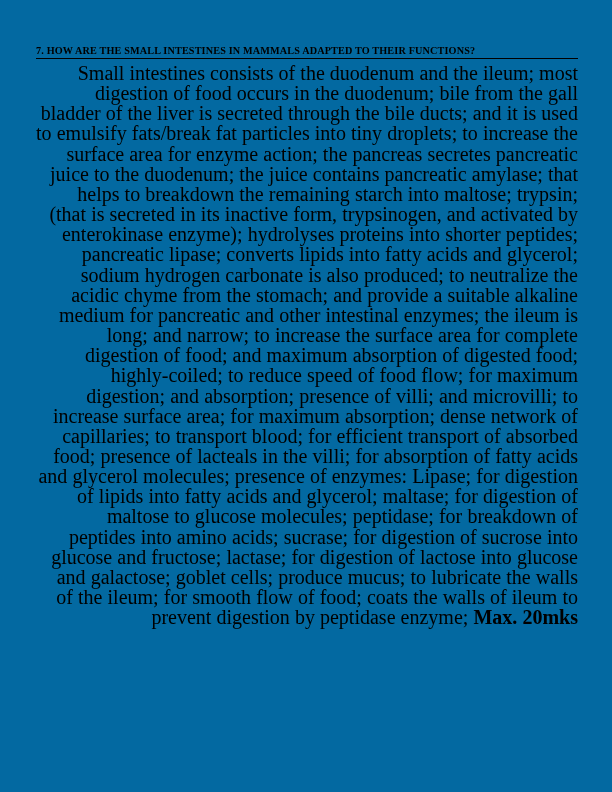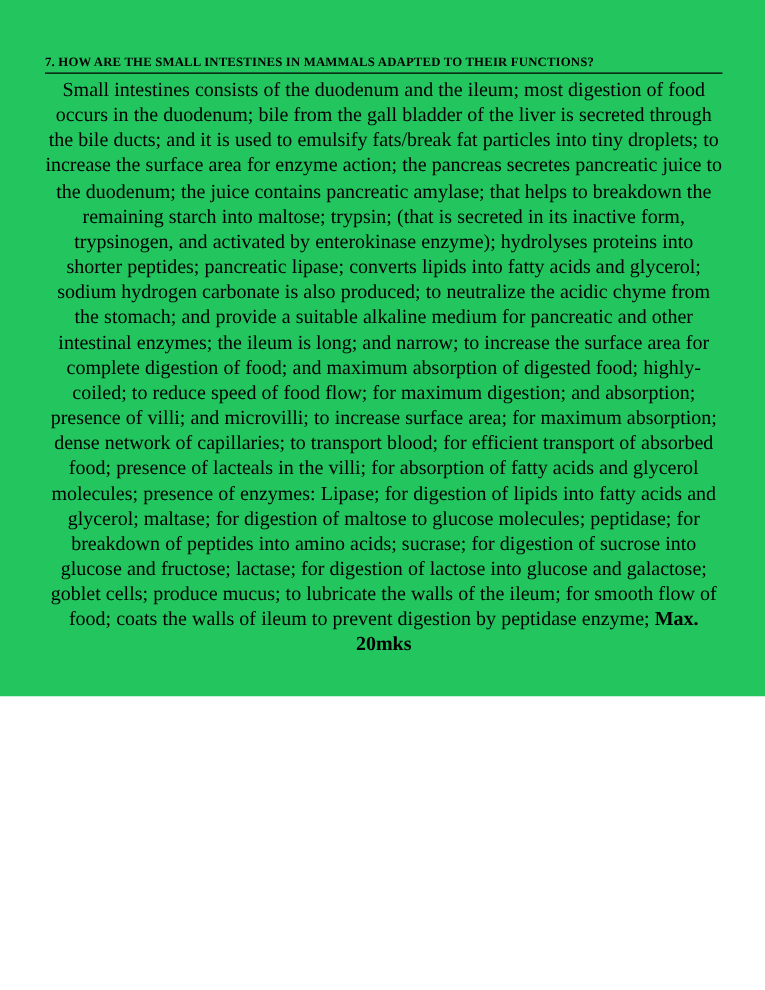--- a/index.html
+++ b/index.html
@@ -11,23 +11,23 @@
   body {
     width: 612px;
     height: 792px;
     font-family: "Liberation Serif", "DejaVu Serif", serif;
     color: #000000;
     -webkit-font-smoothing: antialiased;
   }
   .page {
     position: relative;
     width: 612px;
-    height: 557px;
+    height: 792px;
     box-sizing: border-box;
-    background: #22c55e;
+    background: #0369a1;
     overflow: hidden;
   }
   .content {
     position: absolute;
     left: 36px;
     top: 44px;
     width: 542px;
   }
   .question-heading {
     font-family: "Liberation Serif", "DejaVu Serif", serif;
@@ -38,23 +38,23 @@
     color: #000000;
     margin: 0;
     padding: 0 0 1px 0;
     border-bottom: 1.6px solid #000000;
     white-space: nowrap;
     display: block;
   }
   .answer-body {
     margin: 0;
     padding-top: 4px;
-    font-size: 16px;
+    font-size: 20px;
     line-height: 20.15px;
-    text-align: center;
+    text-align: right;
     color: #000000;
     word-spacing: 0.1px;
   }
   .answer-body .marks {
     font-weight: bold;
   }
   .answer-body .soft-emph {
     font-style: normal;
   }
 </style>

